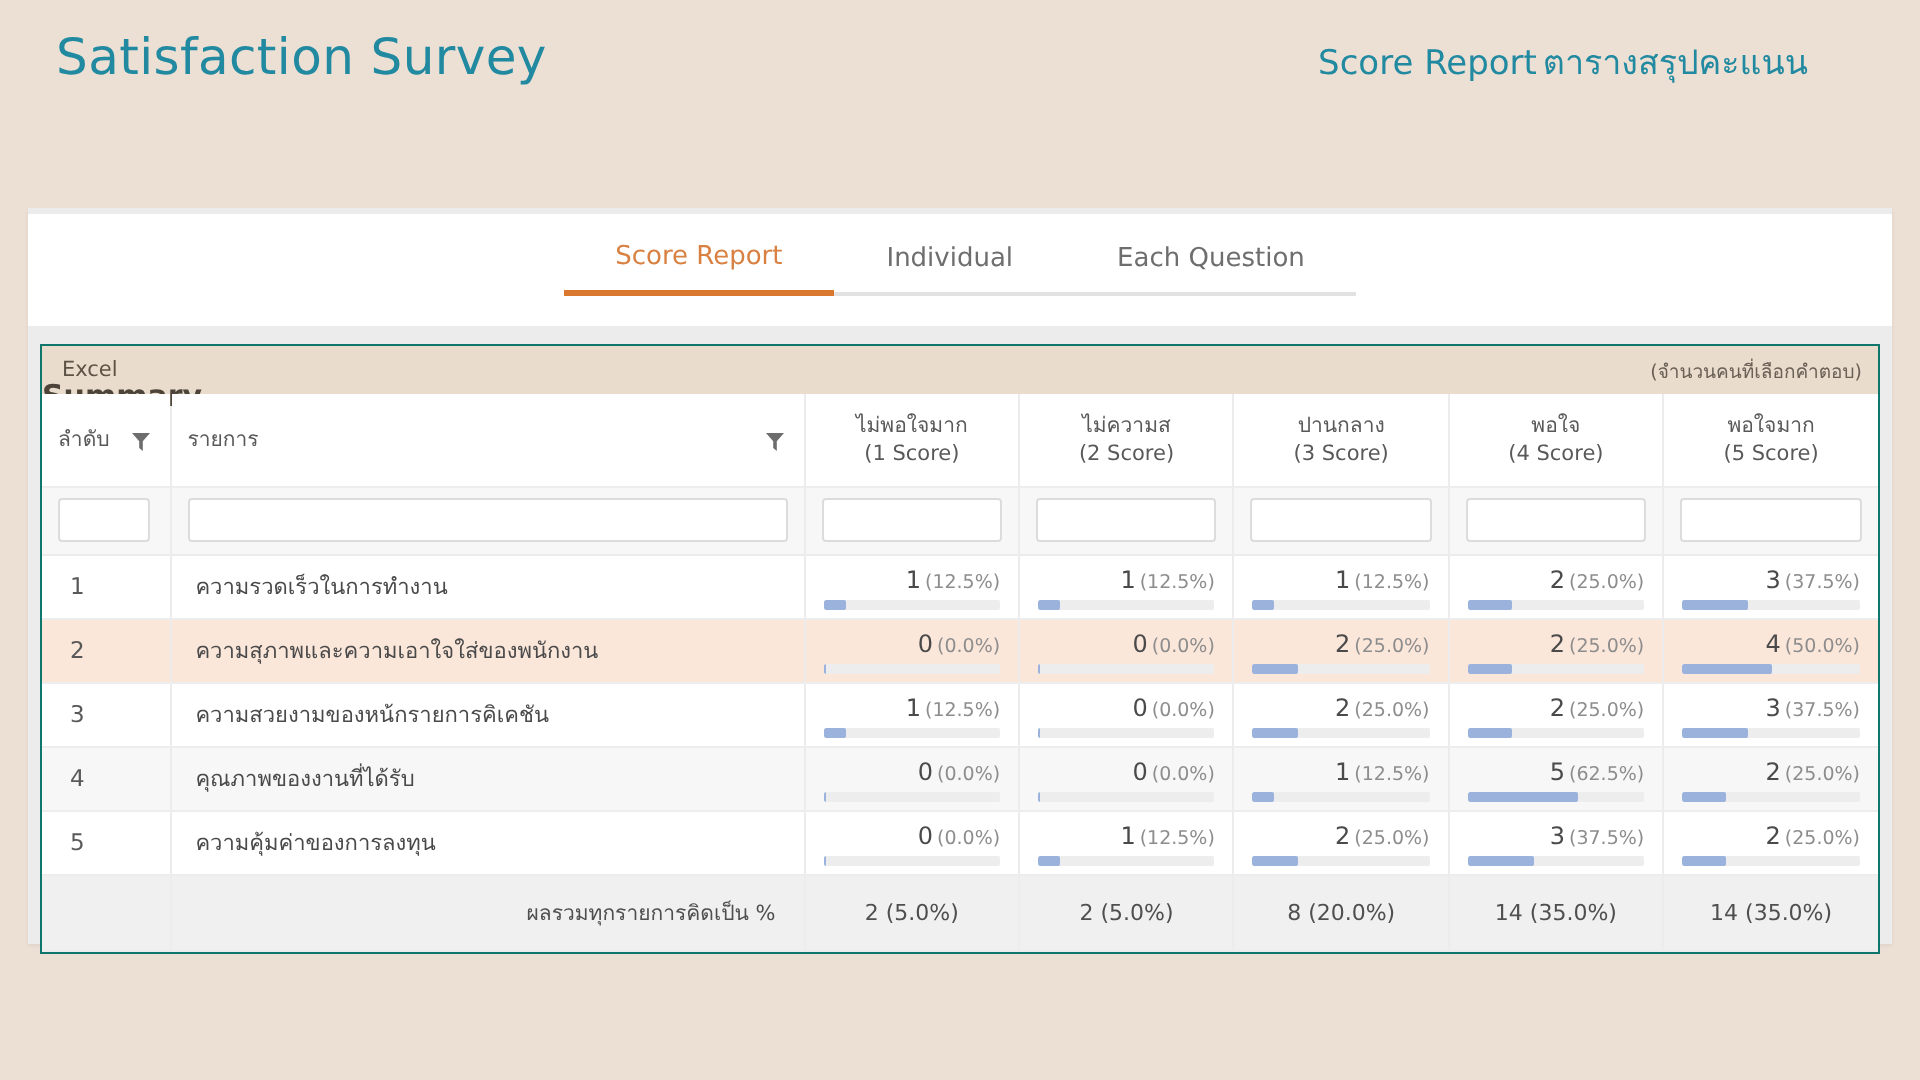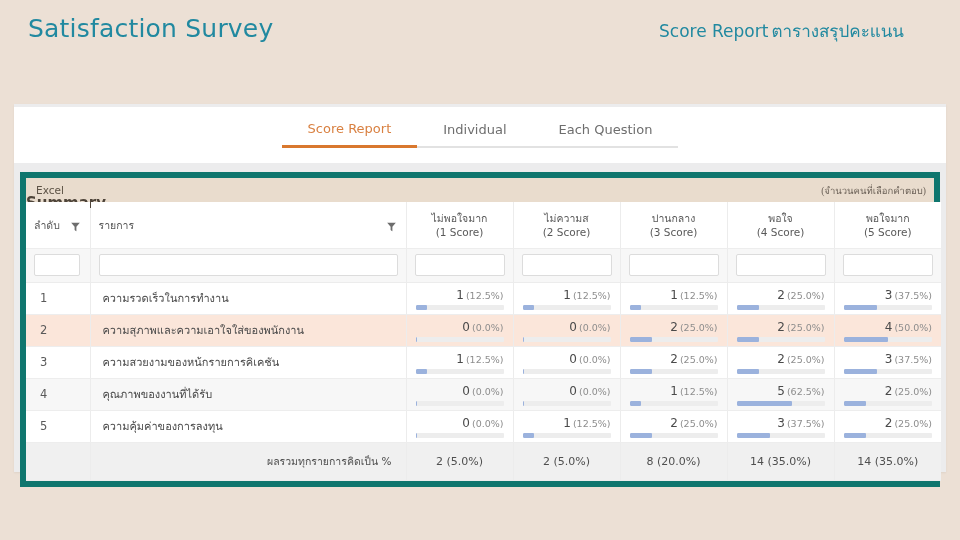--- a/index.html
+++ b/index.html
@@ -86,21 +86,21 @@
     border-bottom: 3px solid #d9782e;
   }
 
   
   .table-block {
     position: absolute;
     left: 6px;
     top: 68px;
     width: 920px;
     background: #a3a3a3;
-    border: 6px solid #0f766e;
+    border: 1px solid #0f766e;
   }
 
   
   .summary-bar {
     height: 24px;
     background: #e9dccd;
     display: flex;
     align-items: center;
     position: relative;
     color: #5c5245;
@@ -108,21 +108,21 @@
   }
   .summary-bar .sb-left { position: absolute; left: 10px; }
   .summary-bar .sb-center {
     position: absolute; left: 0; right: 0;
     text-align: left;
     font-weight: bold;
     color: #4d4338;
     font-size: 15px;
     margin-top: 25px;
   }
-  .summary-bar .sb-right { position: absolute; right: 8px; font-size: 9.5px; color: #6a6056; font-family: Liberation Serif, serif; }
+  .summary-bar .sb-right { position: absolute; right: 8px; font-size: 9.5px; color: #6a6056; }
 
   table.grid {
     width: 100%;
     border-collapse: collapse;
     table-layout: fixed;
   }
   table.grid th, table.grid td {
     border-right: 1px solid #ececec;
     border-bottom: 1px solid #ededed;
     vertical-align: middle;

